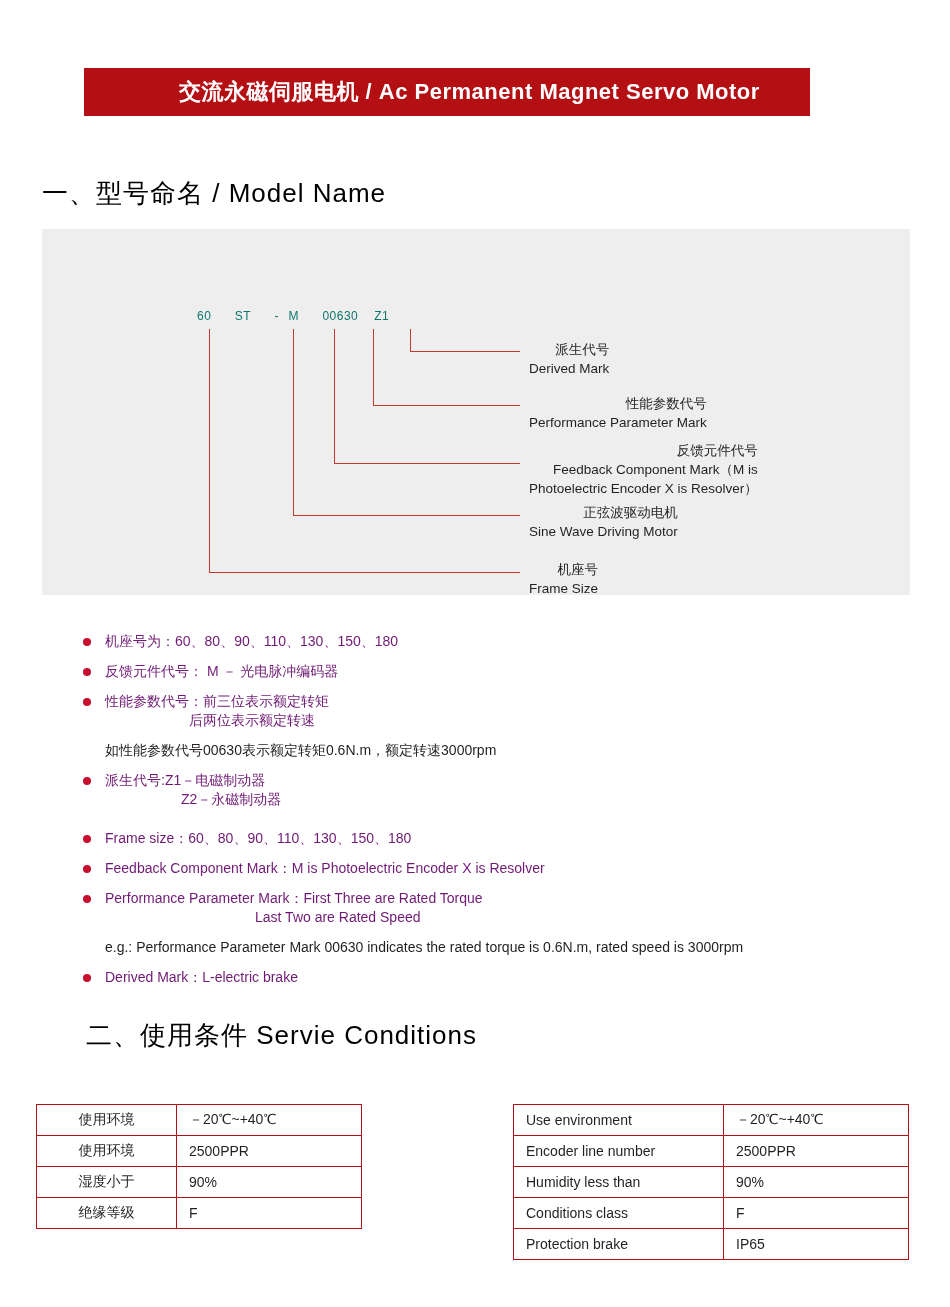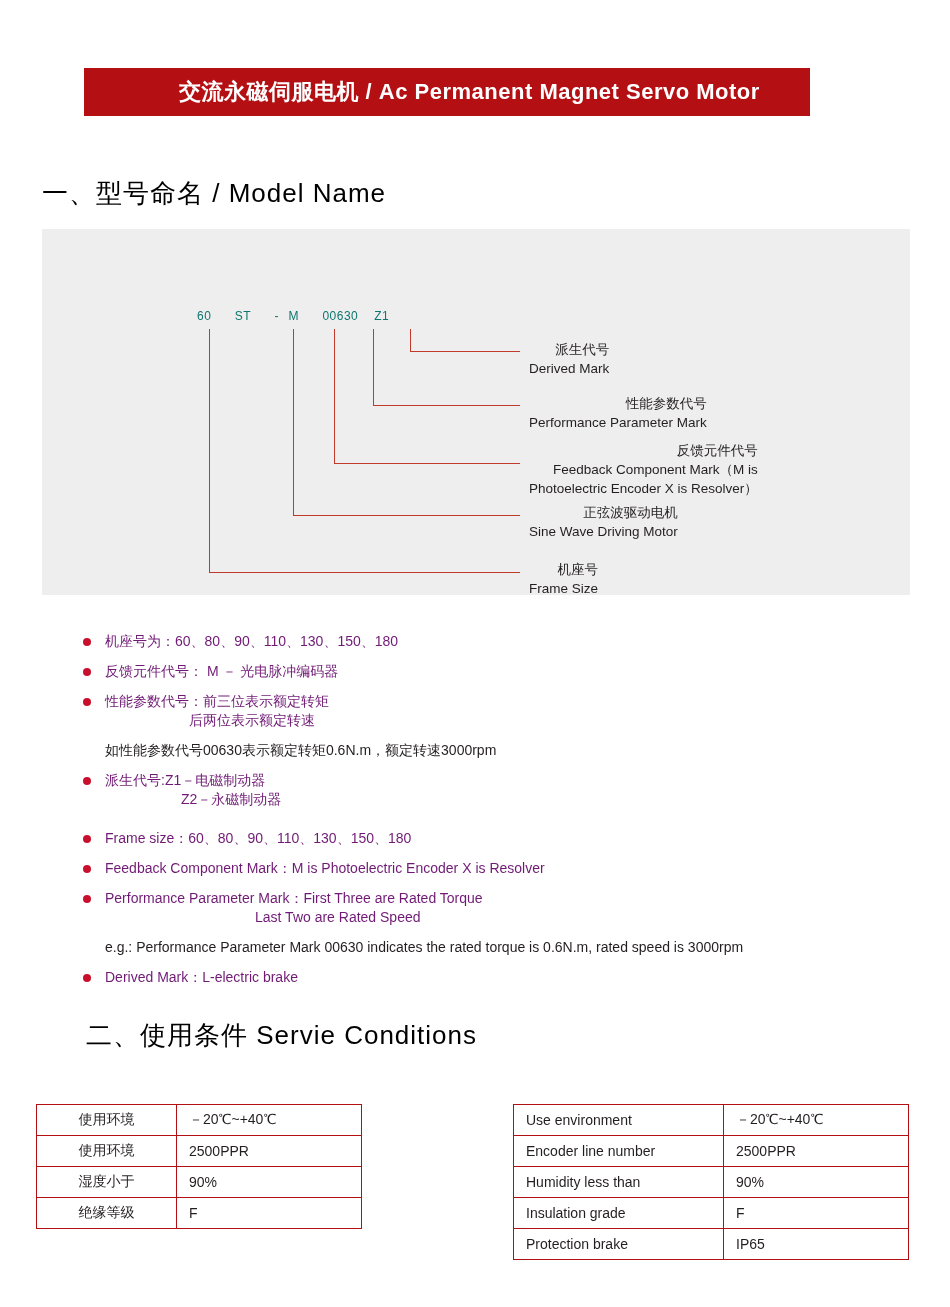--- a/index.html
+++ b/index.html
@@ -296,21 +296,21 @@
     </tr>
     <tr>
       <td class="k">Encoder line number</td>
       <td class="v">2500PPR</td>
     </tr>
     <tr>
       <td class="k">Humidity less than</td>
       <td class="v">90%</td>
     </tr>
     <tr>
-      <td class="k">Insulation grade</td>
+      <td class="k">Conditions class</td>
       <td class="v">F</td>
     </tr>
     <tr>
       <td class="k">Protection  brake</td>
       <td class="v">IP65</td>
     </tr>
   </tbody>
 </table>
 
 </body></html>

